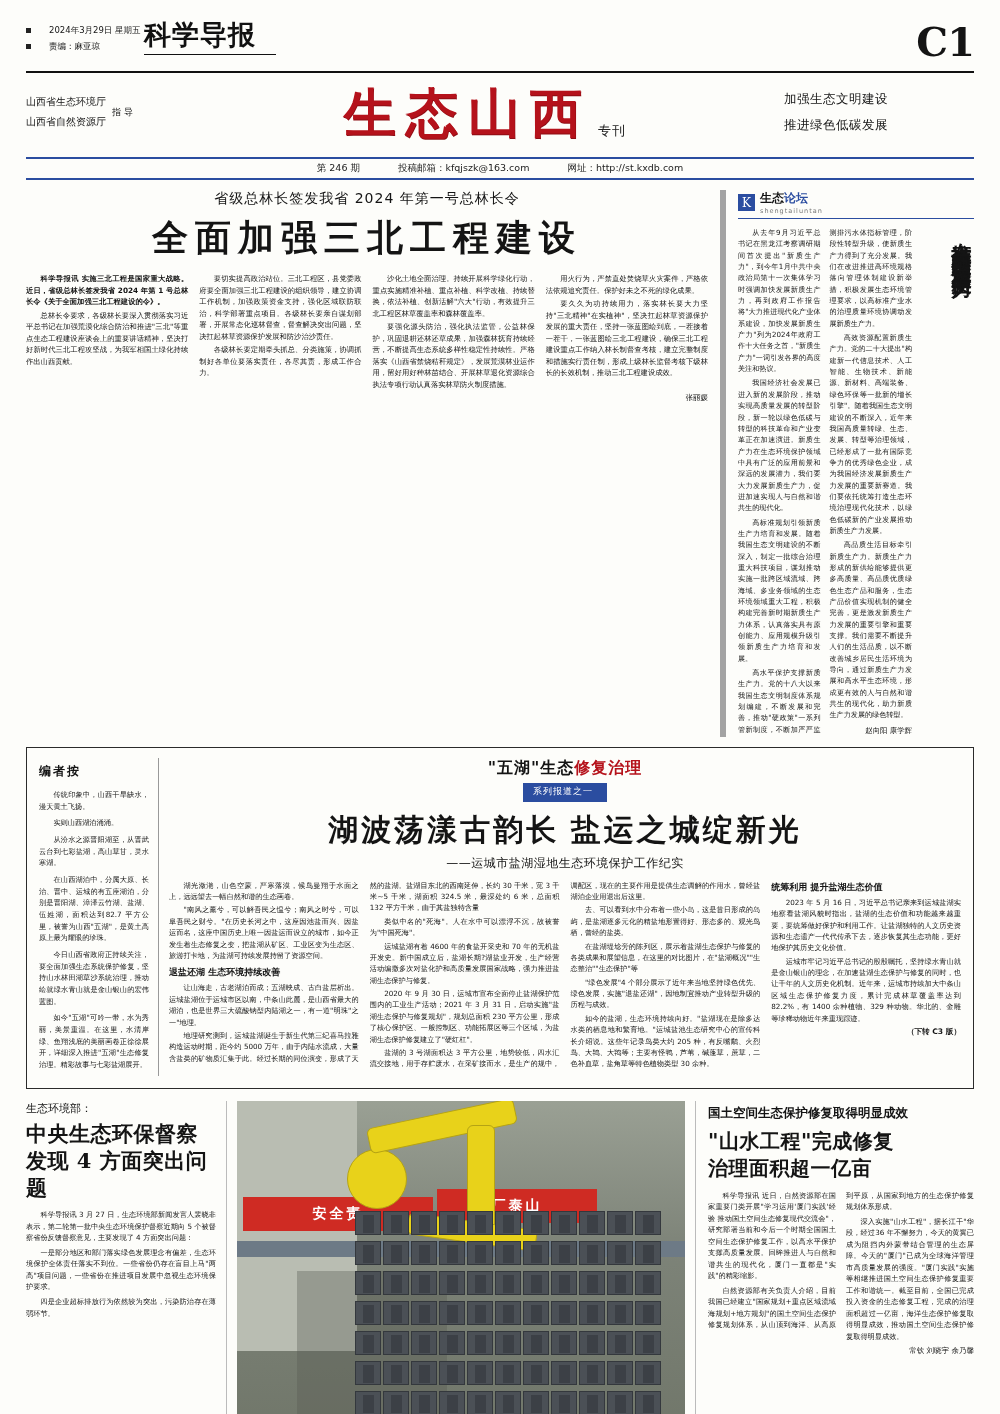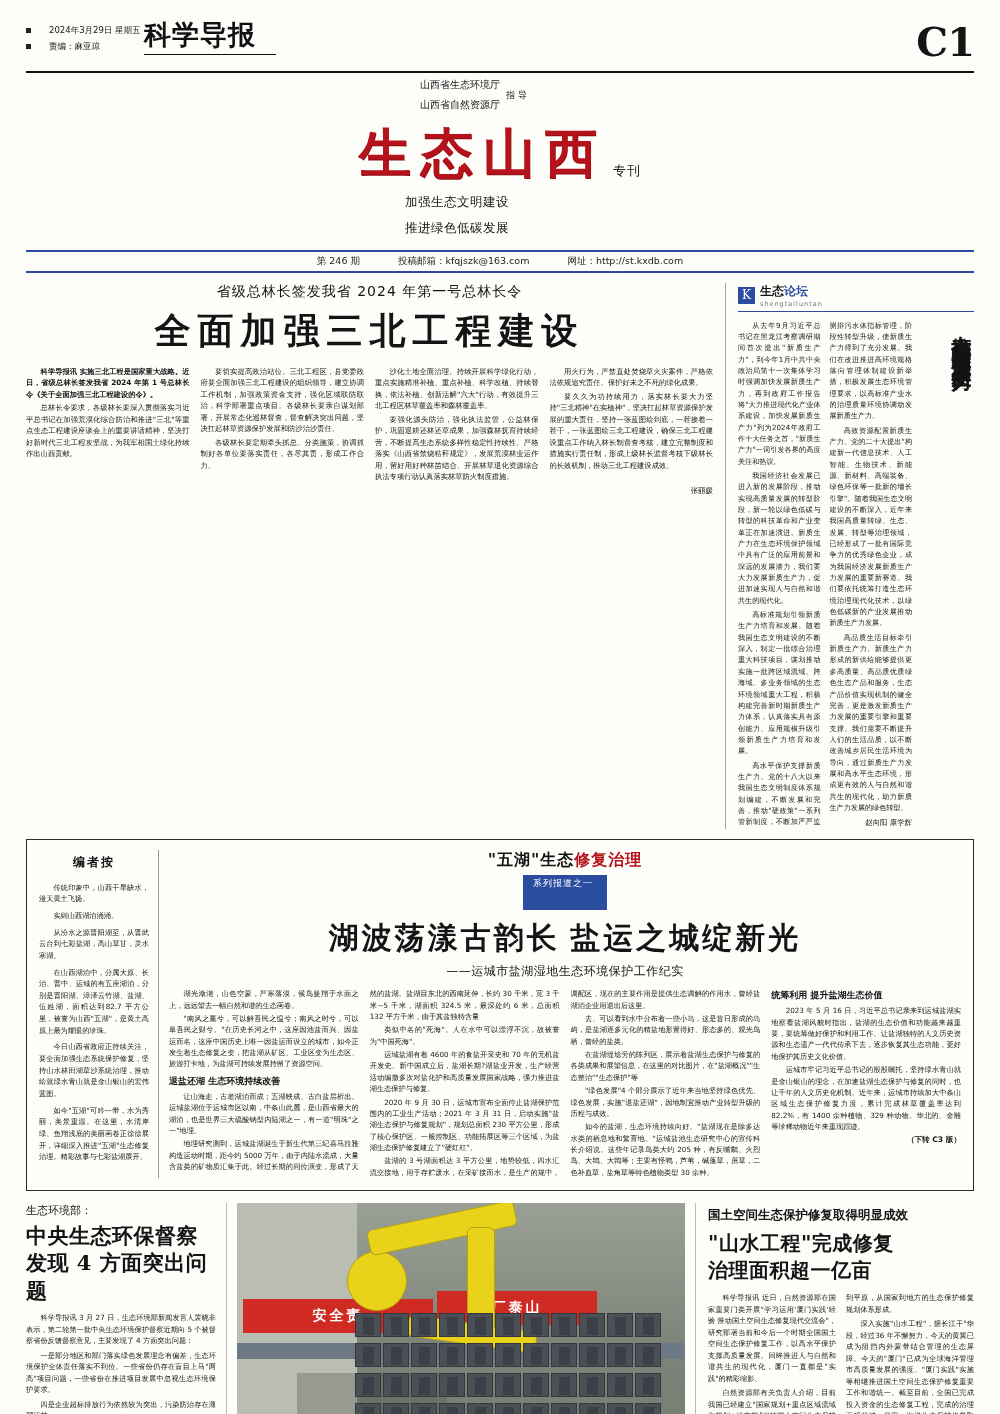--- a/index.html
+++ b/index.html
@@ -41,50 +41,50 @@
   .slogan { font-size:12.5px; line-height:2.1; text-align:left; letter-spacing:0.5px; }
 
   .bluebar {
     margin-top:8px; border-top:2px solid #2b4da0; border-bottom:2px solid #2b4da0;
     padding:3px 0; display:flex; justify-content:center; gap:38px;
     font-size:9.5px; color:#1c1c1c;
   }
 
   
   .lead-wrap { margin-top:10px; display:flex; gap:0; }
-  .lead-main { width:700px; padding-right:12px; border-right:1px solid #a3a3a3; }
+  .lead-main { width:700px; padding-right:12px; border-right:6px solid #a3a3a3; }
   .rail { width:248px; padding-left:12px; }
 
   .lead-kicker { text-align:center; font-size:14px; letter-spacing:1px; margin-bottom:6px; }
   .lead-head {
     text-align:center; font-family:"DejaVu Serif", serif; font-weight:bold;
     font-size:36px; letter-spacing:7px; margin:2px 0 10px;
   }
   .cols4 { column-count:4; column-gap:11px; font-size:7.3px; line-height:1.58; text-align:justify; }
   .cols4 p { margin:0 0 2px; text-indent:2em; }
   .byline { text-align:right; font-size:7.5px; margin-top:3px; }
   .lead-in { font-weight:bold; }
 
   
   .feature { margin-top:10px; border:1px solid #2b2b2b; padding:10px 12px 12px; display:flex; gap:10px; }
   .feat-editor {
     width:120px; border-right:1px solid #999; padding-right:9px; font-size:7.2px; line-height:1.62;
   }
-  .feat-editor h4 { font-size:12px; margin:4px 0 8px; text-align:center; letter-spacing:2px; font-family:Liberation Mono, monospace;}
+  .feat-editor h4 { font-size:12px; margin:4px 0 8px; text-align:left; letter-spacing:2px; font-family:Liberation Serif, serif;}
   .feat-editor p { margin:0 0 5px; text-indent:2em; text-align:justify;}
   .feat-body { flex:1; }
   .feat-tag { text-align:center; margin-bottom:2px; }
   .feat-tag .t1 { font-family:"DejaVu Serif",serif; font-size:16px; font-weight:bold; letter-spacing:1px;}
   .feat-tag .t1 .red { color:#b5121b; }
   .feat-tag .t2 {
     display:inline-block; background:#2b4da0; color:#fff; font-size:9px;
-    padding:2px 14px 20px 10px; margin-top:3px; letter-spacing:1px;
+    padding:2px 14px 4px 10px; margin-top:3px; letter-spacing:1px;
   }
   .feat-title {
-    text-align:center; font-family:Liberation Serif, serif; font-weight:bold;
+    text-align:center; font-family:Liberation Sans, sans-serif; font-weight:bold;
     font-size:30px; letter-spacing:3px; margin:8px 0 4px;
   }
   .feat-sub { text-align:center; font-size:12px; margin-bottom:8px; letter-spacing:0.5px;}
   .feat-author { font-size:8px; margin-bottom:6px; display:flex; align-items:center; gap:4px; }
   .feat-author .bar { width:3px; height:9px; background:#2b4da0; display:inline-block;}
   .feat-cols { column-count:4; column-gap:11px; font-size:7.2px; line-height:1.58; text-align:justify; }
   .feat-cols p { margin:0 0 2px; text-indent:2em; }
   .feat-cols h5 { font-size:9px; margin:4px 0 3px; font-weight:bold; }
   .cont { text-align:right; font-weight:bold; font-size:7.6px; }
 
@@ -171,21 +171,21 @@
     <div class="mh-logo">
       <div class="kx">科学导报</div>
       <div class="rule"></div>
     </div>
     <div class="mh-center"></div>
     <div class="mh-right">
       <div class="c1">C1</div>
     </div>
   </div>
 
-  <div style="display:flex; align-items:center; margin-top:2px;flex-direction:column;">
+  <div style="display:flex; align-items:center; margin-top:2px;">
     <div class="sub-left" style="width:160px">
       <div style="display:flex; align-items:center; gap:6px;">
         <div>
           <div>山西省生态环境厅</div>
           <div>山西省自然资源厅</div>
         </div>
         <div class="zd">指导</div>
       </div>
     </div>
     <div style="flex:1" class="title-row">

